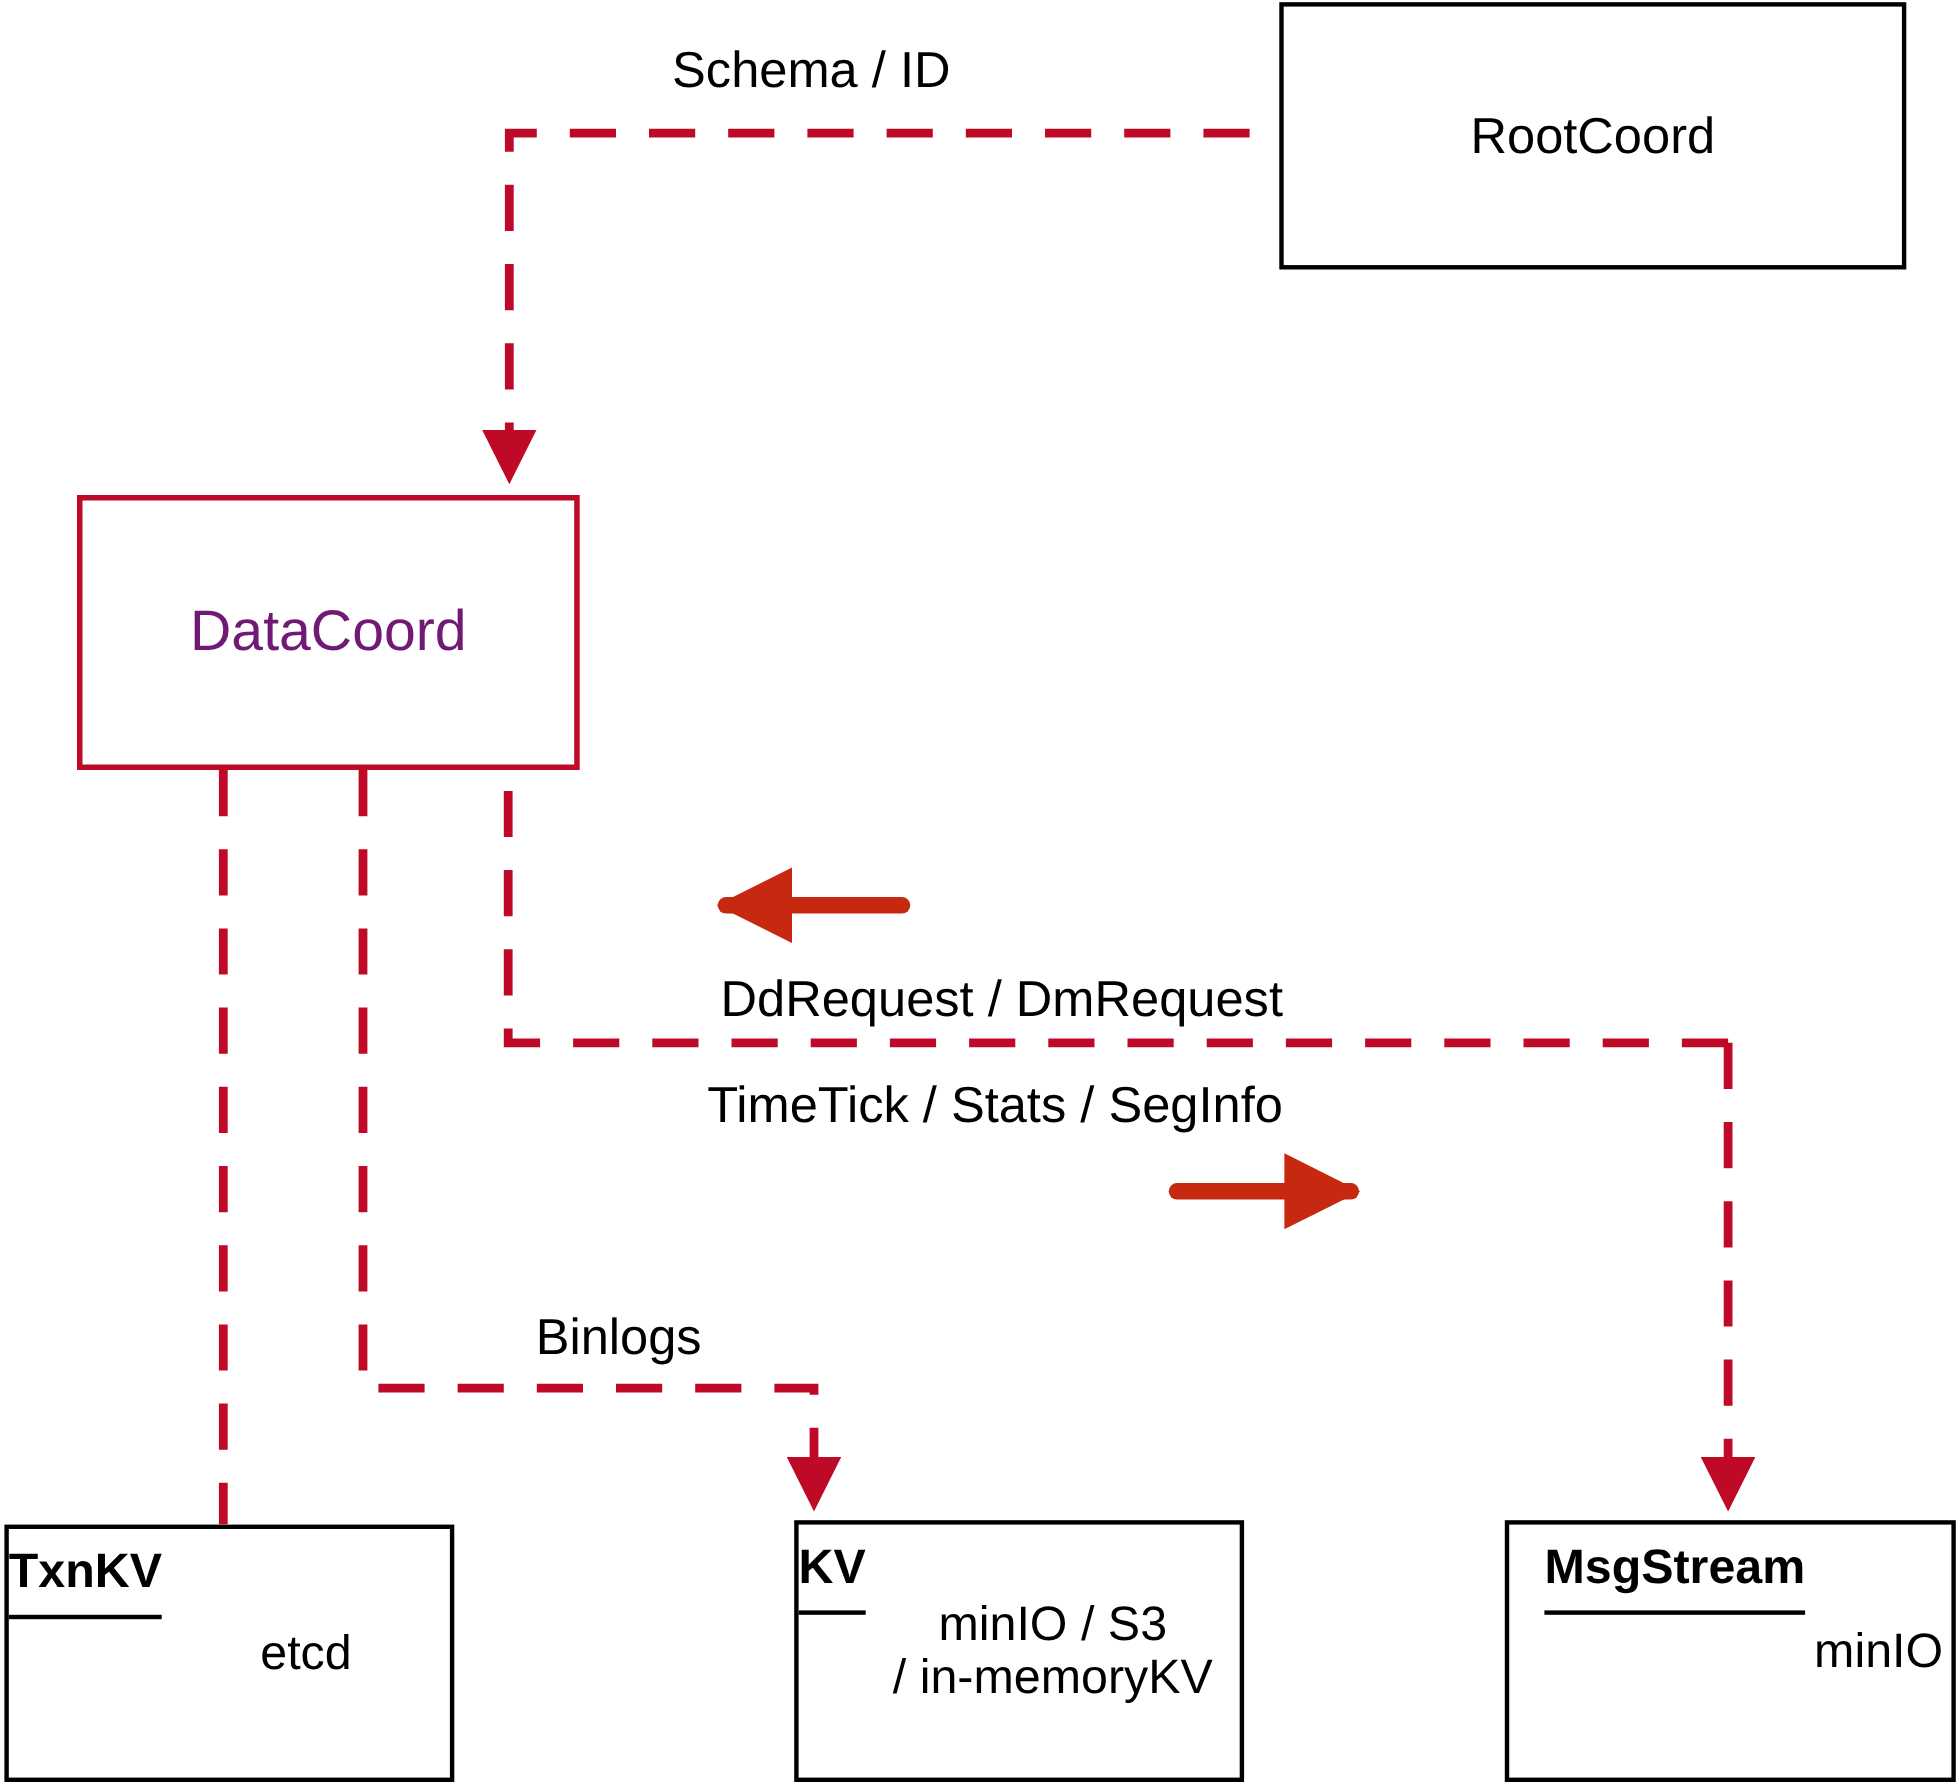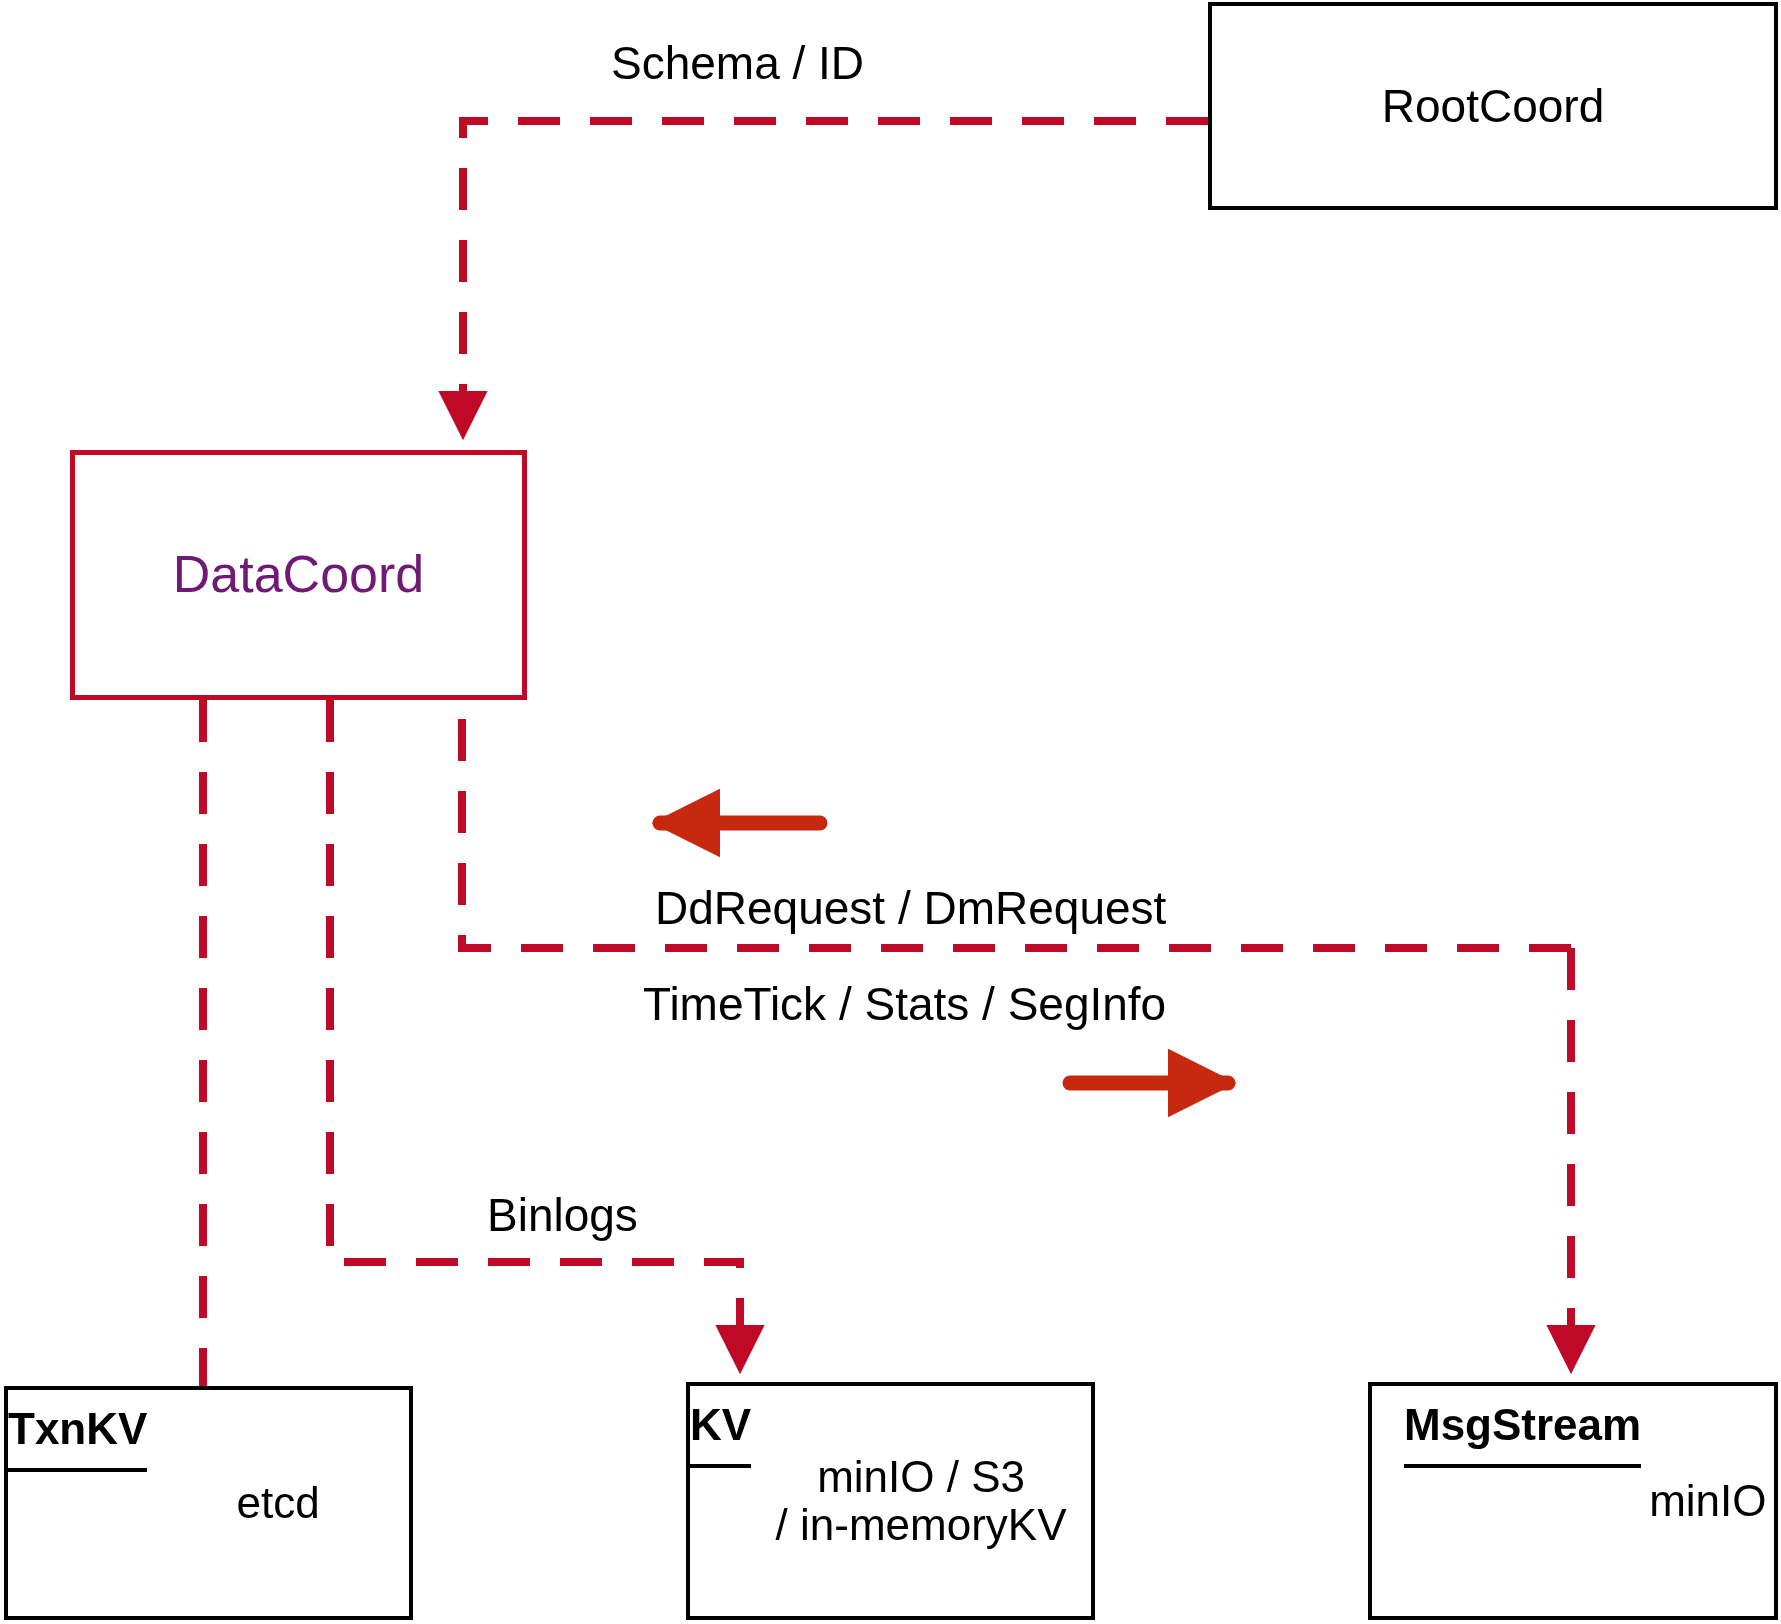--- a/index.html
+++ b/index.html
@@ -127,40 +127,40 @@
   </svg>
 
   <div class="edge-label" style="left:611px; top:40px;">Schema / ID</div>
 
   <div class="edge-label" style="left:655px; top:885px;">DdRequest / DmRequest</div>
 
   <div class="edge-label" style="left:643px; top:981px;">TimeTick / Stats / SegInfo</div>
 
   <div class="edge-label" style="left:487px; top:1192px;">Binlogs</div>
 
-  <div class="node black single" style="left:1208px; top:2px; width:570px; height:208px;">
+  <div class="node black single" style="left:1163px; top:2px; width:570px; height:243px;">
     <div class="node-title plain">RootCoord</div>
   </div>
 
   <div class="node red single" style="left:70px; top:450px; width:457px; height:250px;">
     <div class="node-title redtext">DataCoord</div>
   </div>
 
   <div class="node black split" style="left:4px; top:1386px; width:409px; height:234px;">
     <div class="hdr">
       <div class="node-title bold">TxnKV</div>
     </div>
     <div class="bdy">
       <div class="bdy-lines">
         <div class="node-title plain">etcd</div>
       </div>
     </div>
   </div>
 
-  <div class="node black split" style="left:686px; top:1382px; width:409px; height:238px;">
+  <div class="node black split" style="left:722px; top:1382px; width:409px; height:238px;">
     <div class="hdr">
       <div class="node-title bold">KV</div>
     </div>
     <div class="bdy">
       <div class="bdy-lines">
         <div class="node-title plain">minIO / S3</div>
         <div class="node-title plain">/ in-memoryKV</div>
       </div>
     </div>
   </div>

